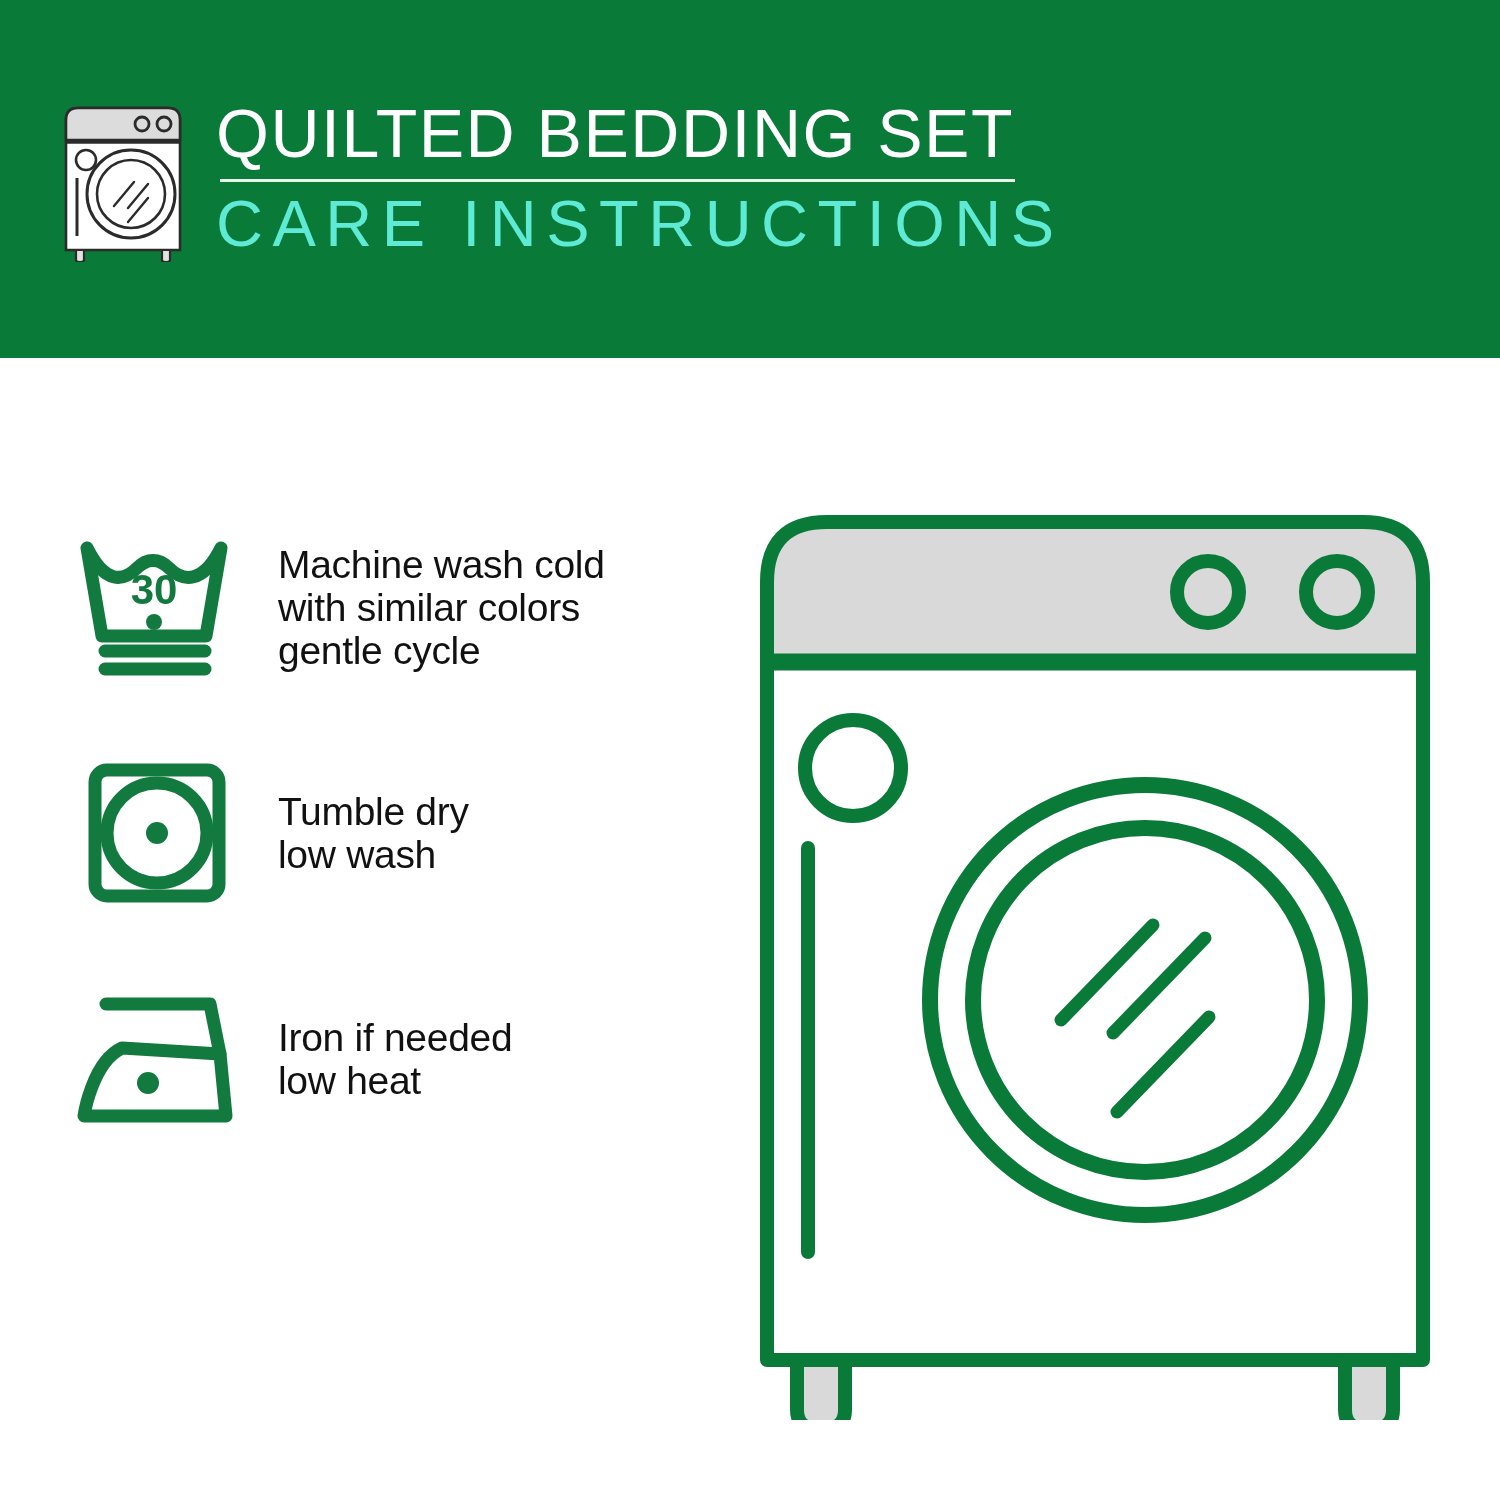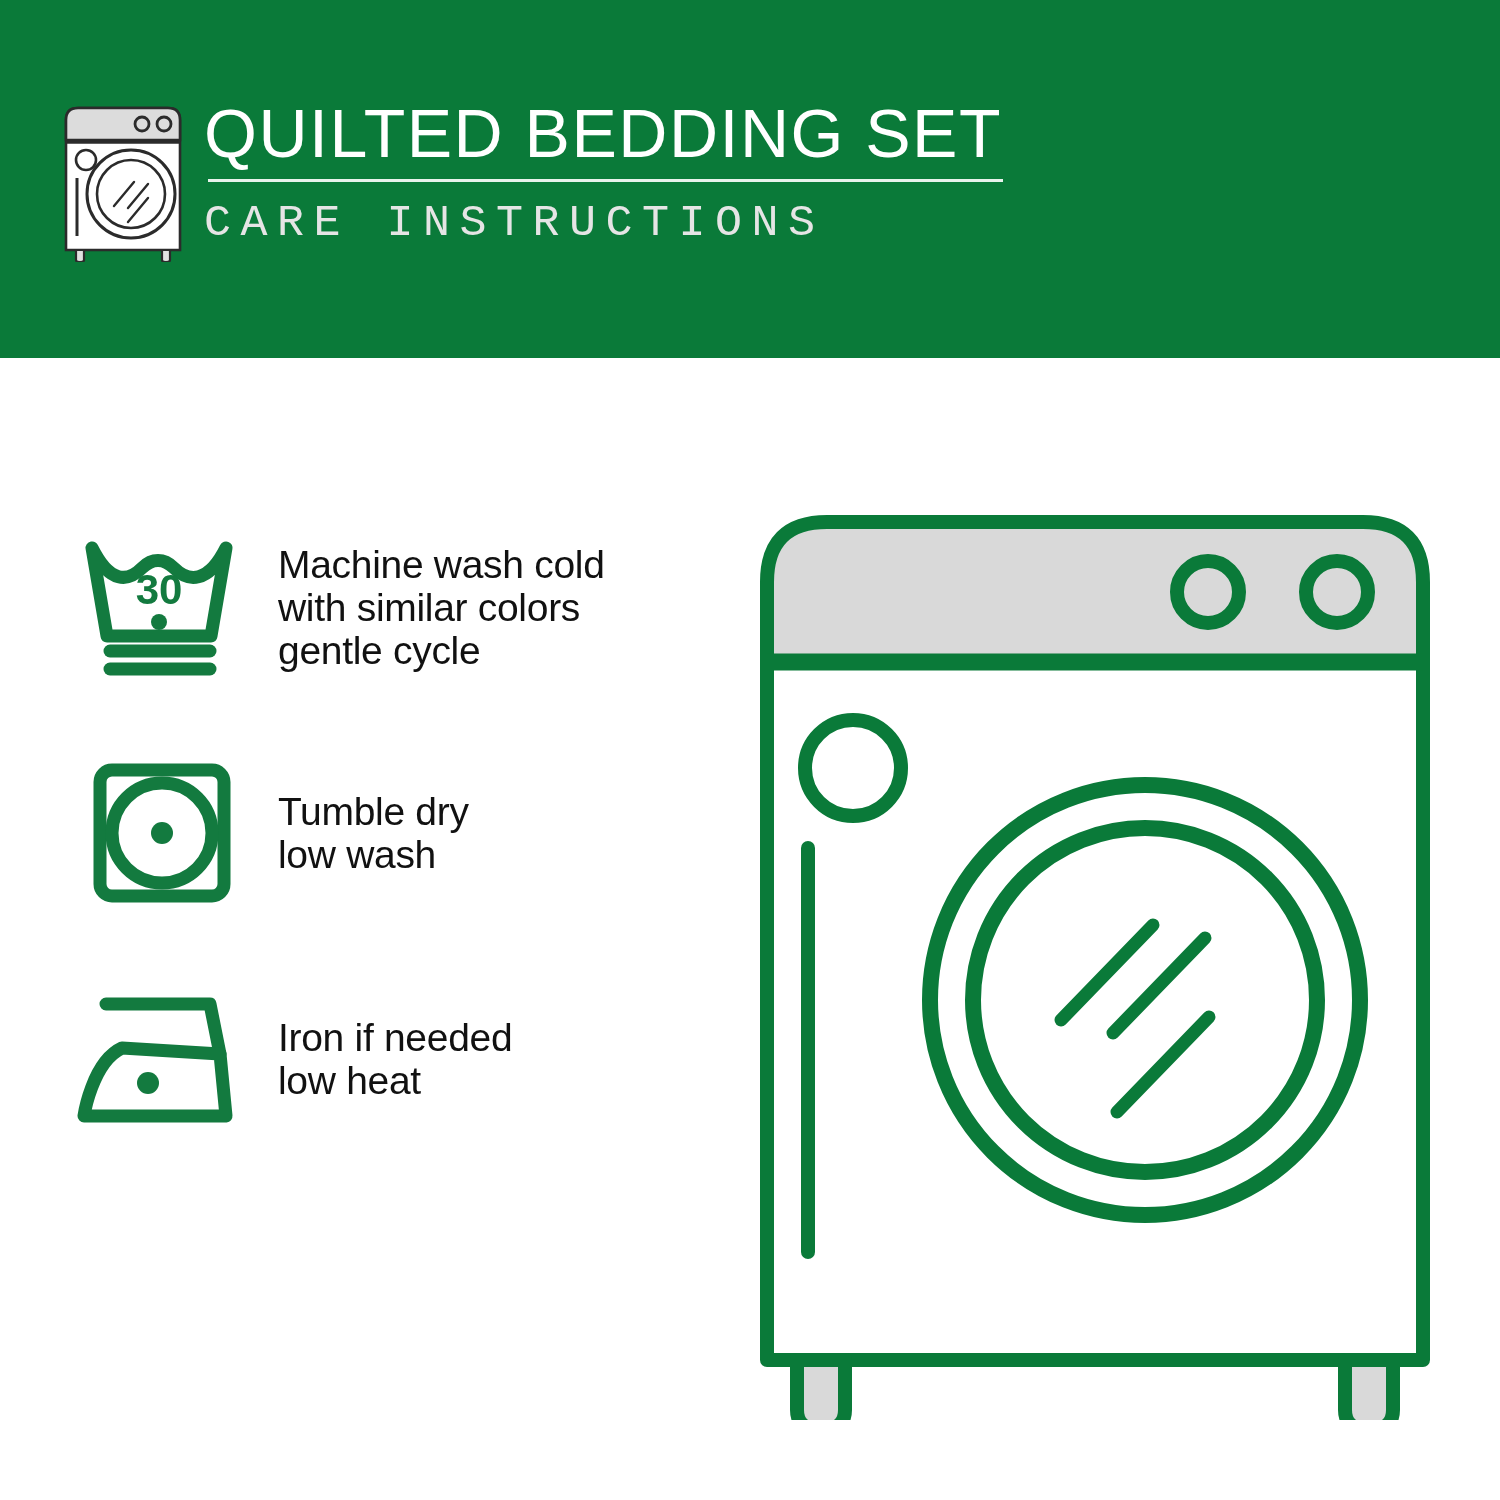--- a/index.html
+++ b/index.html
@@ -35,48 +35,48 @@
     flex-direction: row;
     align-items: flex-start;
   }
   #header-machine-icon {
     width: 130px;
     height: 160px;
     flex: 0 0 130px;
     margin-top: 6px;
   }
   #header-text-block {
-    margin-left: 16px;
+    margin-left: 28px;
     flex: 1 1 auto;
     display: flex;
     flex-direction: column;
   }
   #header-title {
     color: #ffffff;
     font-size: 68px;
     line-height: 74px;
     font-weight: 300;
     letter-spacing: 1.5px;
     white-space: nowrap;
     font-family: "Liberation Sans", sans-serif;
   }
   #header-rule {
     height: 3px;
     background: #e8f3ec;
     width: 795px;
     margin: 9px 0 4px 4px;
   }
   #header-subtitle {
-    color: #e5e5e5;
-    font-size: 45px;
+    color: #5eead4;
+    font-size: 65px;
     line-height: 76px;
     font-weight: 300;
     letter-spacing: 9.5px;
     white-space: nowrap;
-    font-family: Liberation Mono, monospace;
+    font-family: Liberation Sans, sans-serif;
   }
 
   
   #care-list {
     position: absolute;
     left: 70px;
     top: 512px;
     width: 650px;
   }
   .care-row {
@@ -85,21 +85,21 @@
     align-items: center;
     height: 190px;
     margin-bottom: 36px;
   }
   .care-symbol {
     flex: 0 0 180px;
     width: 180px;
     height: 160px;
     display: flex;
     align-items: center;
-    justify-content: flex-end;
+    justify-content: center;
   }
   .care-label {
     flex: 1 1 auto;
     margin-left: 28px;
     color: #111111;
     font-size: 39px;
     line-height: 43px;
     font-weight: 400;
     letter-spacing: -0.3px;
     font-family: "Liberation Sans", sans-serif;

